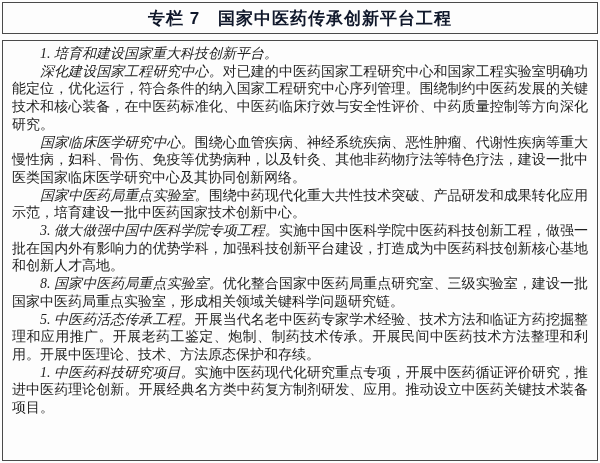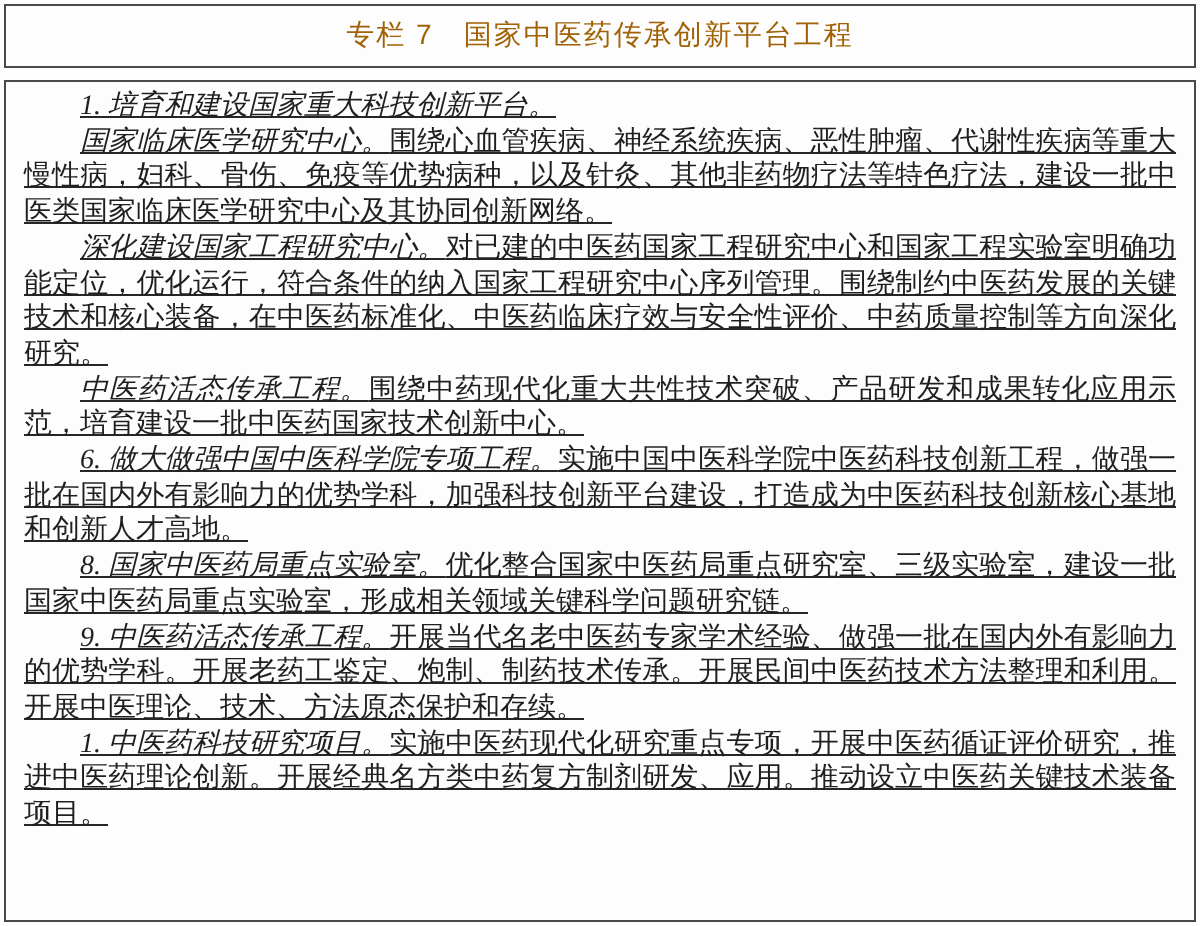--- a/index.html
+++ b/index.html
@@ -22,35 +22,34 @@
     margin: 2px 2px 0 2px;
     height: 32px;
     border: 1px solid #4a4a4a;
     display: flex;
     align-items: center;
     justify-content: center;
     background: #fdfdfd;
   }
   .title-text {
     font-family: "Liberation Sans", sans-serif;
-    font-weight: normal;
-    font-size: 14px;
+    font-weight: bold;
+    font-size: 17px;
     letter-spacing: 1px;
-    color: #a16207;
+    color: #0f172a;
     white-space: nowrap;
   }
   .body-box {
     box-sizing: border-box;
     margin: 6px 2px 0 2px;
     height: 421px;
     border: 1px solid #4a4a4a;
     background: #fdfdfd;
     padding: 4px 9px 4px 9px;
     overflow: hidden;
-    text-decoration: underline;
   }
   .para {
     margin: 0;
     text-indent: 2em;
     font-size: 14px;
     line-height: 17.7px;
     text-align: justify;
     text-justify: inter-ideograph;
     color: #1f1f1f;
   }
@@ -69,35 +68,35 @@
   <div class="title-box">
     <span class="title-text">专栏 7　国家中医药传承创新平台工程</span>
   </div>
 
   <div class="body-box">
 
   <p class="para">
         <span class="lead">1. 培育和建设国家重大科技创新平台。</span><span class="rest"></span>
       </p>
       <p class="para">
+        <span class="lead">深化建设国家工程研究中心。</span><span class="rest">对已建的中医药国家工程研究中心和国家工程实验室明确功能定位，优化运行，符合条件的纳入国家工程研究中心序列管理。围绕制约中医药发展的关键技术和核心装备，在中医药标准化、中医药临床疗效与安全性评价、中药质量控制等方向深化研究。</span>
+      </p>
+      <p class="para">
         <span class="lead">国家临床医学研究中心。</span><span class="rest">围绕心血管疾病、神经系统疾病、恶性肿瘤、代谢性疾病等重大慢性病，妇科、骨伤、免疫等优势病种，以及针灸、其他非药物疗法等特色疗法，建设一批中医类国家临床医学研究中心及其协同创新网络。</span>
       </p>
       <p class="para">
-        <span class="lead">深化建设国家工程研究中心。</span><span class="rest">对已建的中医药国家工程研究中心和国家工程实验室明确功能定位，优化运行，符合条件的纳入国家工程研究中心序列管理。围绕制约中医药发展的关键技术和核心装备，在中医药标准化、中医药临床疗效与安全性评价、中药质量控制等方向深化研究。</span>
+        <span class="lead">国家中医药局重点实验室。</span><span class="rest">围绕中药现代化重大共性技术突破、产品研发和成果转化应用示范，培育建设一批中医药国家技术创新中心。</span>
       </p>
       <p class="para">
-        <span class="lead">中医药活态传承工程。</span><span class="rest">围绕中药现代化重大共性技术突破、产品研发和成果转化应用示范，培育建设一批中医药国家技术创新中心。</span>
-      </p>
-      <p class="para">
-        <span class="lead">6. 做大做强中国中医科学院专项工程。</span><span class="rest">实施中国中医科学院中医药科技创新工程，做强一批在国内外有影响力的优势学科，加强科技创新平台建设，打造成为中医药科技创新核心基地和创新人才高地。</span>
+        <span class="lead">3. 做大做强中国中医科学院专项工程。</span><span class="rest">实施中国中医科学院中医药科技创新工程，做强一批在国内外有影响力的优势学科，加强科技创新平台建设，打造成为中医药科技创新核心基地和创新人才高地。</span>
       </p>
       <p class="para">
         <span class="lead">8. 国家中医药局重点实验室。</span><span class="rest">优化整合国家中医药局重点研究室、三级实验室，建设一批国家中医药局重点实验室，形成相关领域关键科学问题研究链。</span>
       </p>
       <p class="para">
-        <span class="lead">9. 中医药活态传承工程。</span><span class="rest">开展当代名老中医药专家学术经验、做强一批在国内外有影响力的优势学科。开展老药工鉴定、炮制、制药技术传承。开展民间中医药技术方法整理和利用。开展中医理论、技术、方法原态保护和存续。</span>
+        <span class="lead">5. 中医药活态传承工程。</span><span class="rest">开展当代名老中医药专家学术经验、技术方法和临证方药挖掘整理和应用推广。开展老药工鉴定、炮制、制药技术传承。开展民间中医药技术方法整理和利用。开展中医理论、技术、方法原态保护和存续。</span>
       </p>
       <p class="para">
         <span class="lead">1. 中医药科技研究项目。</span><span class="rest">实施中医药现代化研究重点专项，开展中医药循证评价研究，推进中医药理论创新。开展经典名方类中药复方制剂研发、应用。推动设立中医药关键技术装备项目。</span>
       </p>
     </div>
 
 </div>
 
 </body></html>

